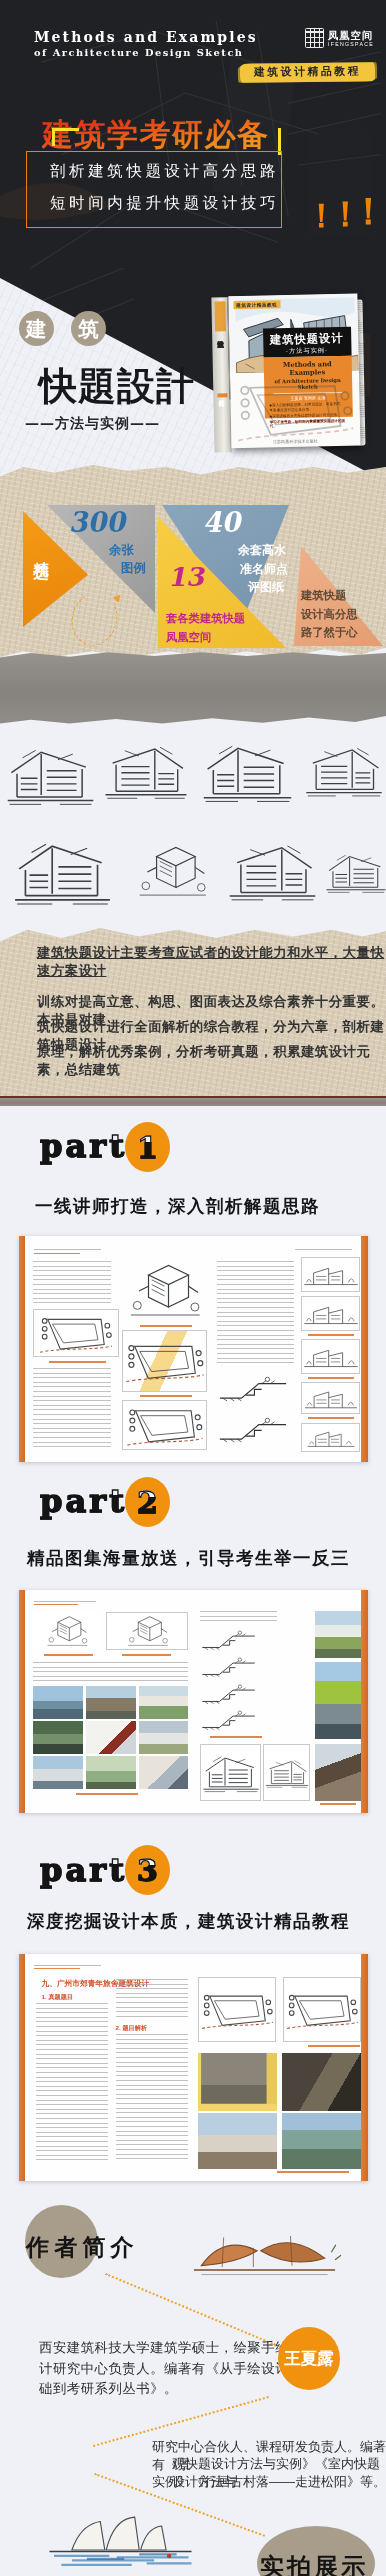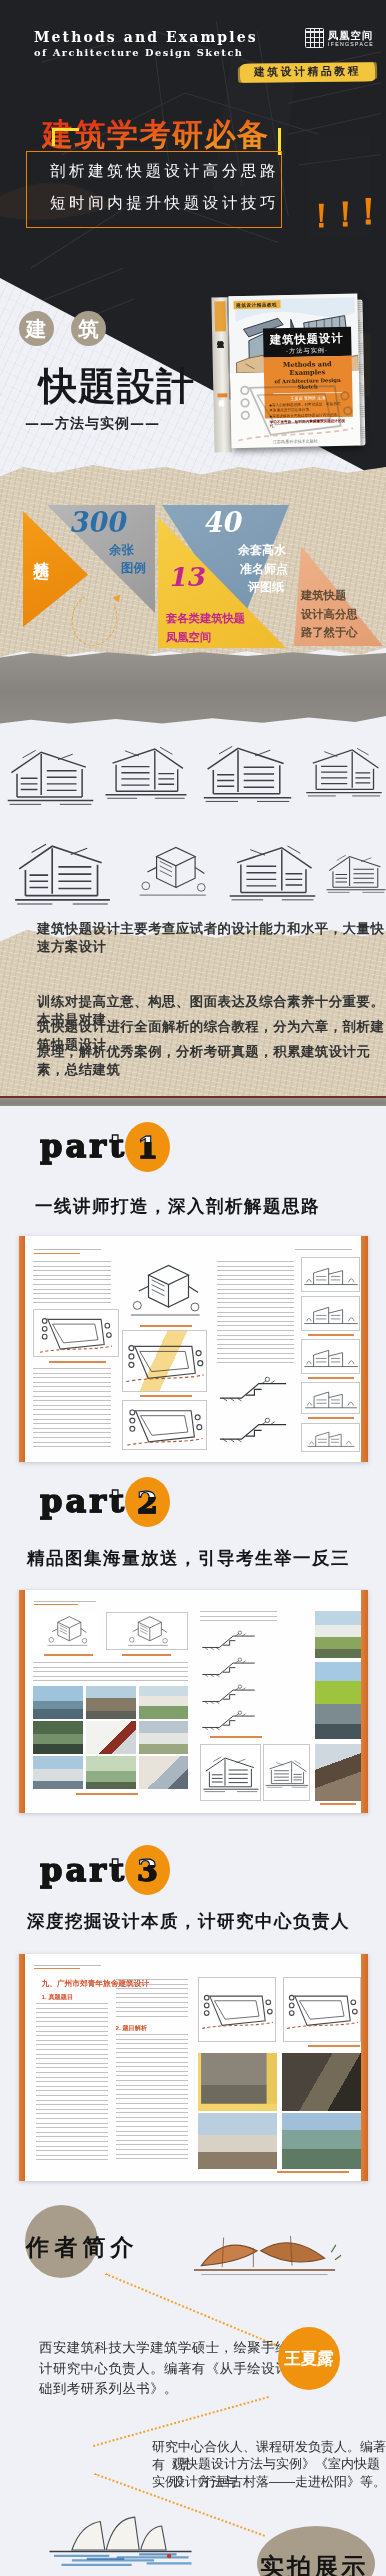--- a/index.html
+++ b/index.html
@@ -291,21 +291,21 @@
     <svg class="abs" style="left:226px;top:106px;" width="93" height="88" viewBox="0 0 100 70">
         <use href="#s-bldg" transform="translate(100 0) scale(-1 1)" transform-origin="0 0"></use>
       </svg>
     <svg class="abs" style="left:324px;top:109px;" width="64" height="85" viewBox="0 0 100 70">
         <use href="#s-bldg"></use>
       </svg>
   </div>
 
   <div class="abs beige" style="left:0;top:928px;width:386px;height:168px;
               clip-path:polygon(0 8%,7% 1%,16% 6%,26% 0,36% 5%,46% 1%,56% 6%,66% 1%,76% 5%,86% 1%,94% 5%,100% 2%,100% 100%,0 100%);box-shadow:0 1.5px 2.6px rgba(0,0,0,.2);"></div>
-  <div class="abs" style="left:37px;top:920px;font-size:13.4px;font-weight:600;color:#333;letter-spacing:0.5px;">建筑快题设计主要考查应试者的设计能力和水平，大量快速方案设计</div>
+  <div class="abs" style="left:37px;top:944px;font-size:13.4px;font-weight:600;color:#333;letter-spacing:0.5px;text-decoration:underline;">建筑快题设计主要考查应试者的设计能力和水平，大量快速方案设计</div>
   <div class="abs" style="left:37px;top:993px;font-size:13.4px;font-weight:600;color:#333;letter-spacing:0.5px;">训练对提高立意、构思、图面表达及综合素养十分重要。本书是对建</div>
   <div class="abs" style="left:37px;top:1018px;font-size:13.4px;font-weight:600;color:#333;letter-spacing:0.5px;">筑快题设计进行全面解析的综合教程，分为六章，剖析建筑快题设计</div>
   <div class="abs" style="left:37px;top:1043px;font-size:13.4px;font-weight:600;color:#333;letter-spacing:0.5px;">原理，解析优秀案例，分析考研真题，积累建筑设计元素，总结建筑</div>
   <div class="abs" style="left:0;top:1096px;width:386px;height:2.1px;background:#6e2f28;"></div>
   <div class="abs grayband" style="left:0;top:1098px;width:386px;height:8.2px;"></div>
 
   <div class="abs partword" style="left:40px;top:1127px;">part</div>
   <div class="abs pellipse" style="left:125px;top:1122px;width:45px;height:50px;">
     <span class="partnum">1</span>
   </div>
@@ -440,21 +440,21 @@
     <div class="abs photo" style="left:296px;top:20.6px;width:46px;height:47px;background:linear-gradient(180deg,#bcd4e4 30%,#e9ebe6 30% 55%,#8aa65e 55% 80%,#5f7350 80%);"></div>
     <div class="abs photo" style="left:296px;top:72px;width:46px;height:77px;background:linear-gradient(180deg,#a5c9e2 25%,#9ec43f 25% 55%,#7b8b90 55% 80%,#46555c 80%);"></div>
     <div class="abs photo" style="left:296px;top:154px;width:46px;height:57px;background:linear-gradient(160deg,#cfd8de 35%,#5a4a3c 35% 60%,#8c7a68 60%);"></div>
     <div class="abs cap" style="left:301px;top:213px;width:36px;"></div>
   </div>
 
   <div class="abs partword" style="left:40px;top:1851px;">part</div>
   <div class="abs pellipse" style="left:125px;top:1845px;width:45px;height:50px;">
     <span class="partnum">3</span>
   </div>
-  <div class="abs partsub" style="left:27px;top:1909px;">深度挖掘设计本质，计研究中心负责人</div>
+  <div class="abs partsub" style="left:27px;top:1909px;">深度挖掘设计本质，建筑设计精品教程</div>
 
   <div class="abs spread" style="top:1954px;height:227px;">
     <div class="sbar" style="left:0;"></div>
     <div class="sbar" style="right:0;"></div>
     <div class="abs" style="left:15.5px;top:11.3px;width:67px;height:1px;background:#bbb;"></div>
     <div class="abs" style="left:15.5px;top:14.4px;width:46px;height:1px;background:#e0874b;"></div>
     <div class="abs" style="left:23px;top:25px;font-size:7.7px;font-weight:700;color:#d4502a;">九、广州市郊青年旅舍建筑设计</div>
     <div class="abs" style="left:23px;top:39px;font-size:6.2px;font-weight:700;color:#d4502a;">1. 真题题目</div>
     <div class="abs tl" style="left:17.5px;top:49px;width:72px;height:160px;"></div>
     <div class="abs tl" style="left:97px;top:25px;width:72px;height:41px;"></div>

